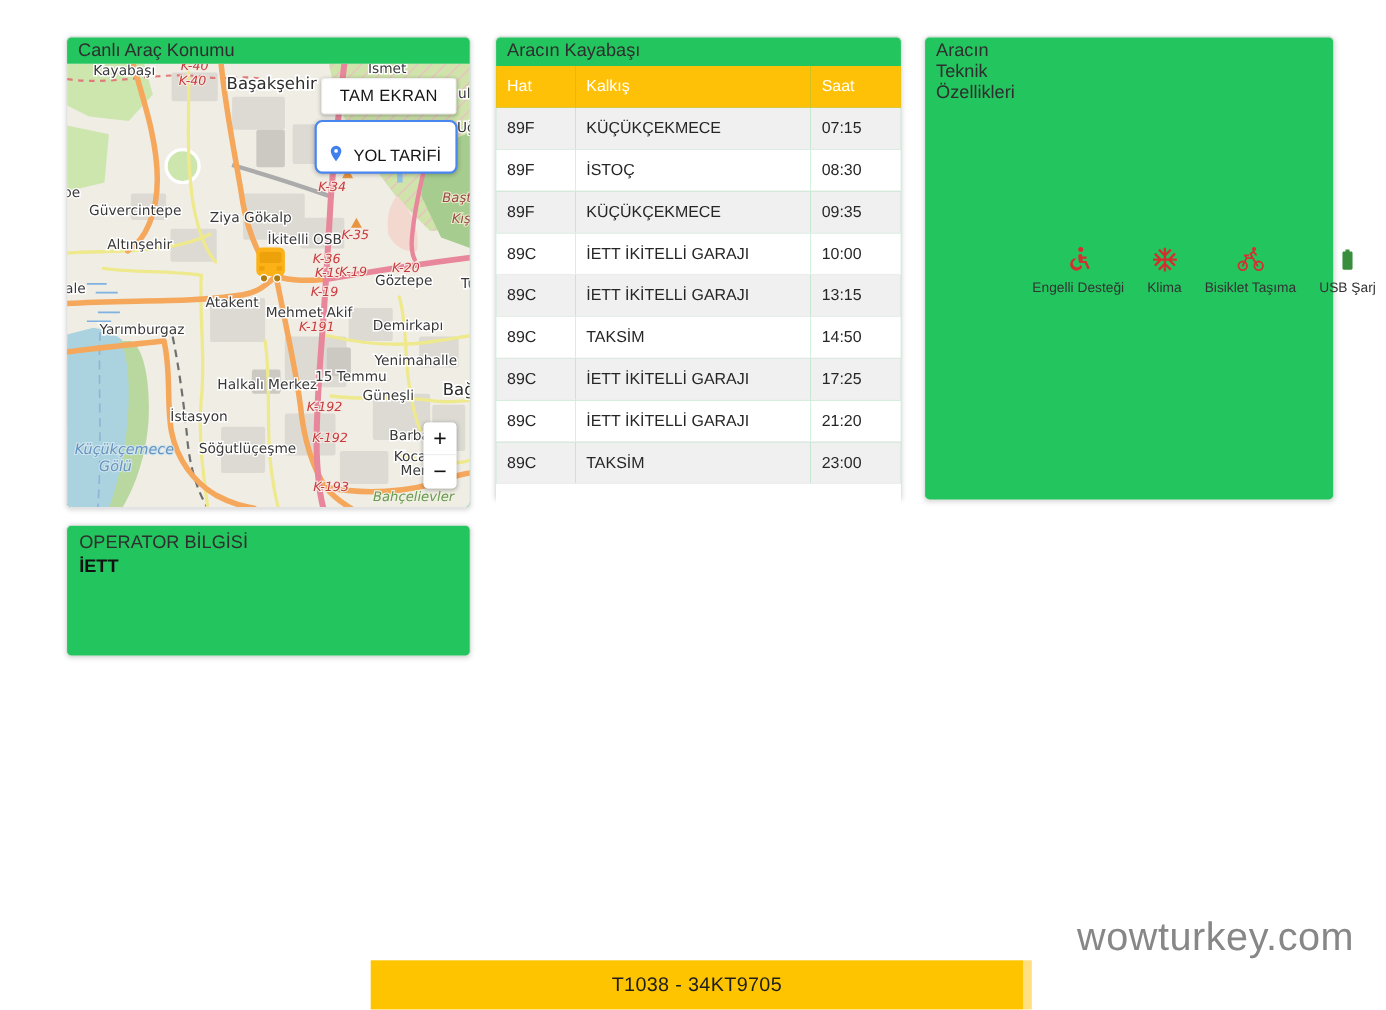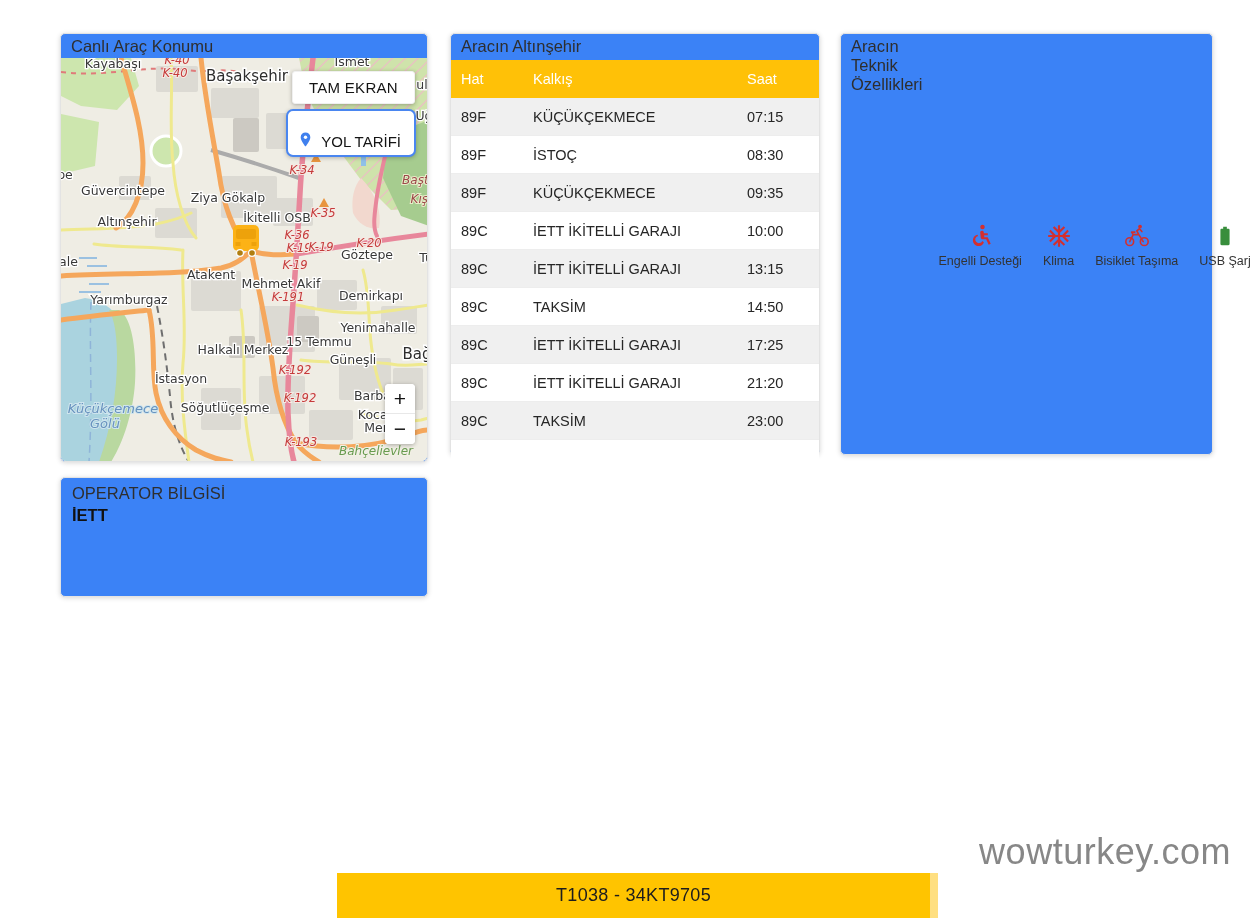--- a/index.html
+++ b/index.html
@@ -1,19 +1,19 @@
 <!DOCTYPE html>
 <html><head>
 <meta charset="utf-8">
 <style>
   html,body { margin:0; padding:0; background:#fff; }
   .page { position:relative; width:1260px; height:918px; background:#ffffff; overflow:hidden;
           font-family:"Liberation Sans", sans-serif; color:#222; }
 
-  .card { position:absolute; background:#3b82f6; border:1px solid #e3e3e3; border-radius:5px;
+  .card { position:absolute; background:#22c55e; border:1px solid #e3e3e3; border-radius:5px;
           box-shadow:0 1px 5px rgba(0,0,0,.16); box-sizing:border-box; }
   .card-title { padding:3px 10px 4px 10px; font-size:16.5px; color:#2e2e2e; }
 
   
   #map-card   { left:60px; top:33px; width:368px; height:429px; }
   .map-area   { position:absolute; left:0; right:0; top:24px; bottom:0; overflow:hidden;
                 border-radius:0 0 5px 5px; background:#EFEDE4; }
   .map-area svg.basemap { position:absolute; left:0; top:0; }
   svg text { font-family:"DejaVu Sans", sans-serif; text-anchor:middle; }
   svg text.place  { font-size:12.5px; fill:#383838; paint-order:stroke; stroke:#ffffff; stroke-width:2.6px; }
@@ -236,21 +236,21 @@
         <span>YOL TARİFİ</span>
       </button>
       <div class="map-zoom">
         <button>+</button>
         <button>−</button>
       </div>
     </div>
   </div>
 
   <div class="card" id="tasks-card">
-    <div class="card-title">Aracın Altınşehir</div>
+    <div class="card-title">Aracın Kayabaşı</div>
     <table class="tasks">
       <thead>
           <tr>
             <th class="col-hat">Hat</th>
             <th class="col-kalkis">Kalkış</th>
             <th class="col-saat">Saat</th>
           </tr>
         </thead>
       <tbody>
           <tr>

